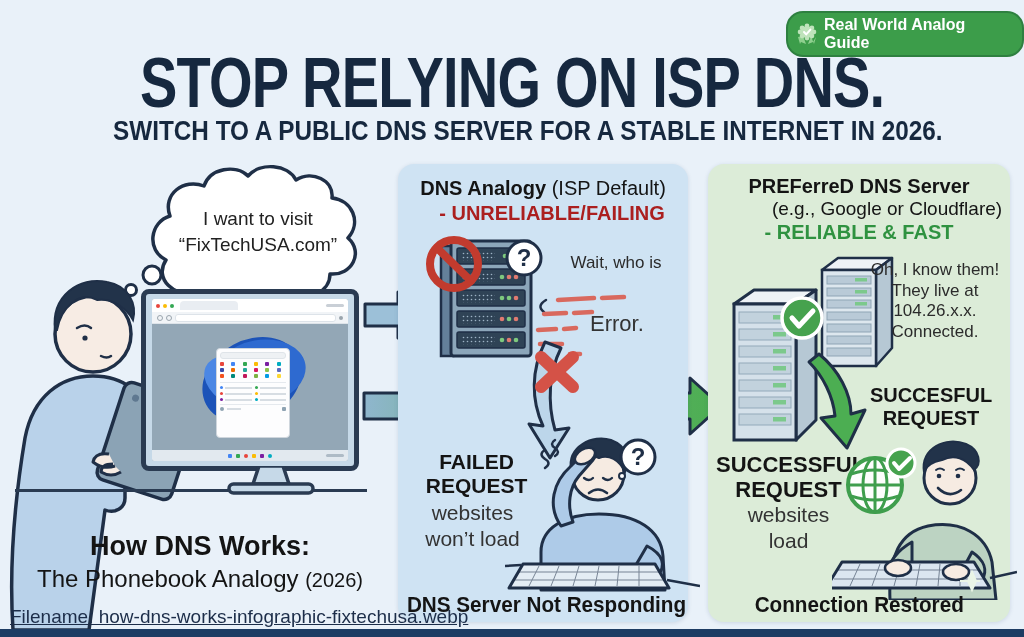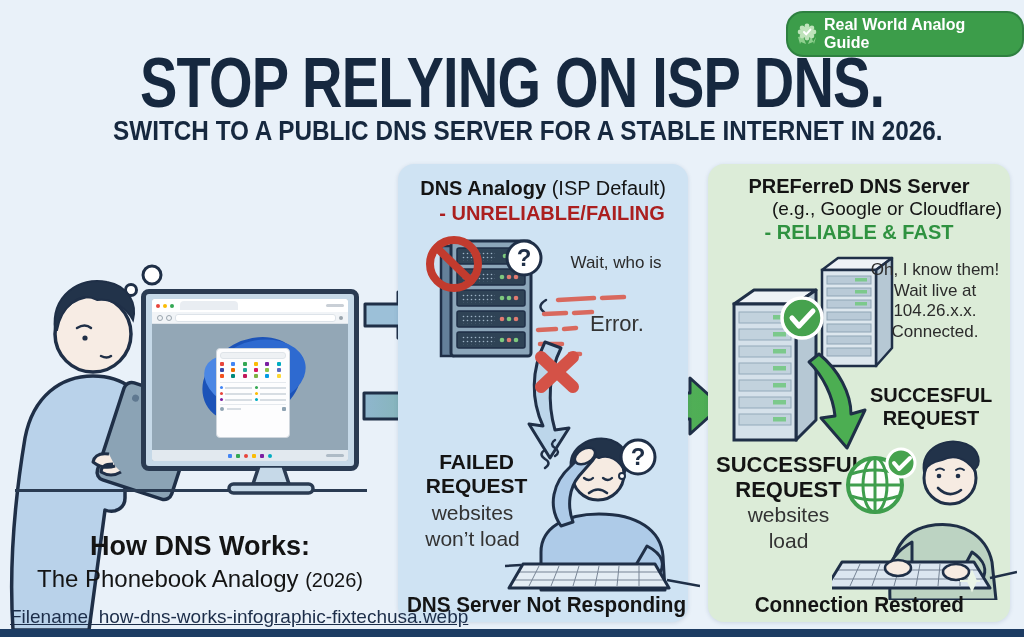--- a/index.html
+++ b/index.html
@@ -64,20 +64,29 @@
     </div>
   </div>
 
   <div class="abs title" style="left:0;top:48px;">
     <span>STOP RELYING ON ISP DNS.</span>
   </div>
   <div class="abs subtitle" style="left:16px;top:116px;">
     <span>SWITCH TO A PUBLIC DNS SERVER FOR A STABLE INTERNET IN 2026.</span>
   </div>
 
+  <div class="abs" style="left:140px;top:164px;">
+    <svg width="236" height="152" viewBox="0 0 236 152">
+      <path d="M62,130 C32,134 14,114 26,96 C6,86 10,58 30,52 C22,30 44,14 64,22 C70,4 96,0 108,12 C120,-2 148,0 156,16 C172,6 194,16 192,34 C212,36 222,58 208,74 C224,88 212,112 190,110 C190,128 168,138 152,128 C142,146 114,148 104,132 C92,146 66,146 62,130 Z" fill="#ffffff" stroke="#1f2f47" stroke-width="3.5" stroke-linejoin="round"></path>
+    </svg>
+    <div class="abs bubbletext ctr" style="left:18px;top:42px;width:200px;">
+      <div>I want to visit</div>
+      <div>“FixTechUSA.com”</div>
+    </div>
+  </div>
   <div class="abs" style="left:118px;top:262px;">
     <svg width="52" height="38" viewBox="0 0 52 38">
       <circle cx="34" cy="13" r="9" fill="#fff" stroke="#1f2f47" stroke-width="3"></circle>
       <circle cx="13" cy="28" r="5.5" fill="#fff" stroke="#1f2f47" stroke-width="3"></circle>
     </svg>
   </div>
 
   <div class="abs" style="left:5px;top:268px;">
     <svg width="205" height="364" viewBox="0 0 205 364">
 
@@ -436,21 +445,21 @@
 
       <g>
         <circle cx="80" cy="70" r="20" fill="#46a24e" stroke="#ffffff" stroke-width="3.5"></circle>
         <path d="M70,70 l7,8 l14,-15" fill="none" stroke="#ffffff" stroke-width="5" stroke-linecap="round" stroke-linejoin="round"></path>
       </g>
     </svg>
   </div>
 
   <div class="abs ctr quote" style="left:860px;top:260px;width:150px;">
     <div>Oh, I know them!</div>
-    <div>Wait live at</div>
+    <div>They live at</div>
     <div>104.26.x.x.</div>
     <div>Connected.</div>
   </div>
 
   <div class="abs" style="left:805px;top:352px;">
     <svg width="85" height="105" viewBox="0 0 85 105">
       <path d="M14,2 C34,18 46,42 46,62 L60,58 L42,96 L16,66 L30,64 C28,44 18,24 4,10 Z" fill="#4cae52" stroke="#1f2f47" stroke-width="3" stroke-linejoin="round"></path>
     </svg>
   </div>
 

